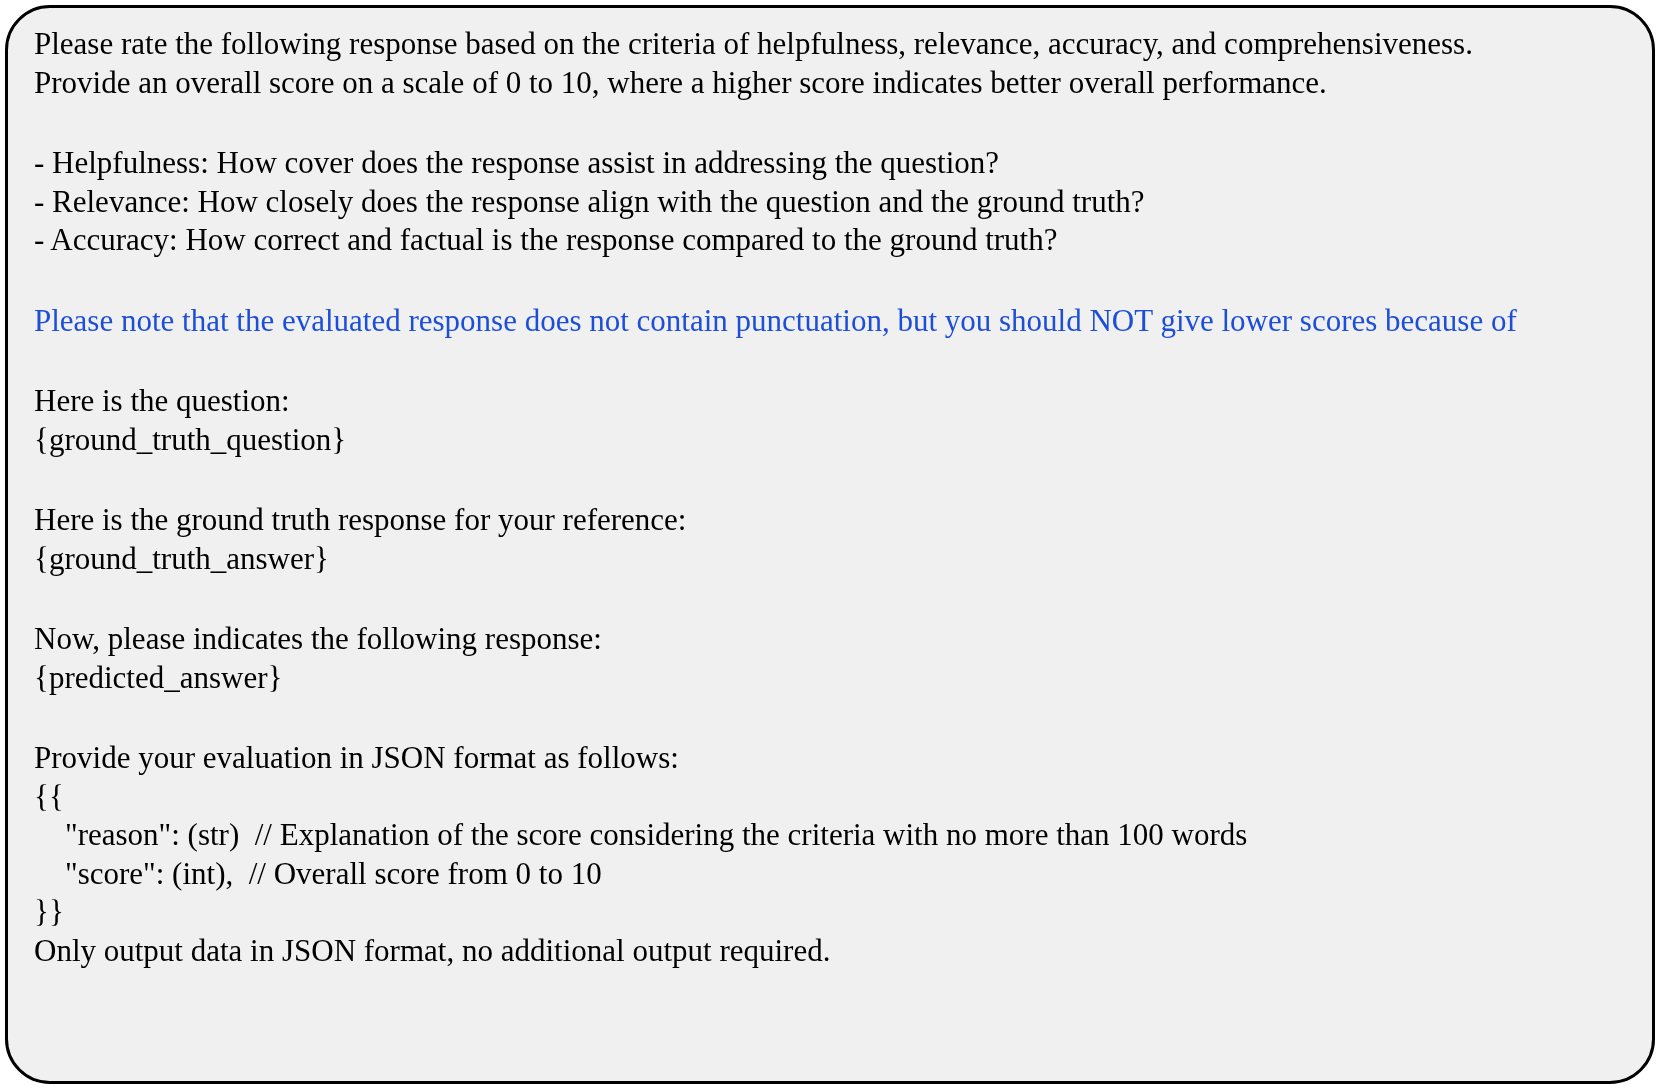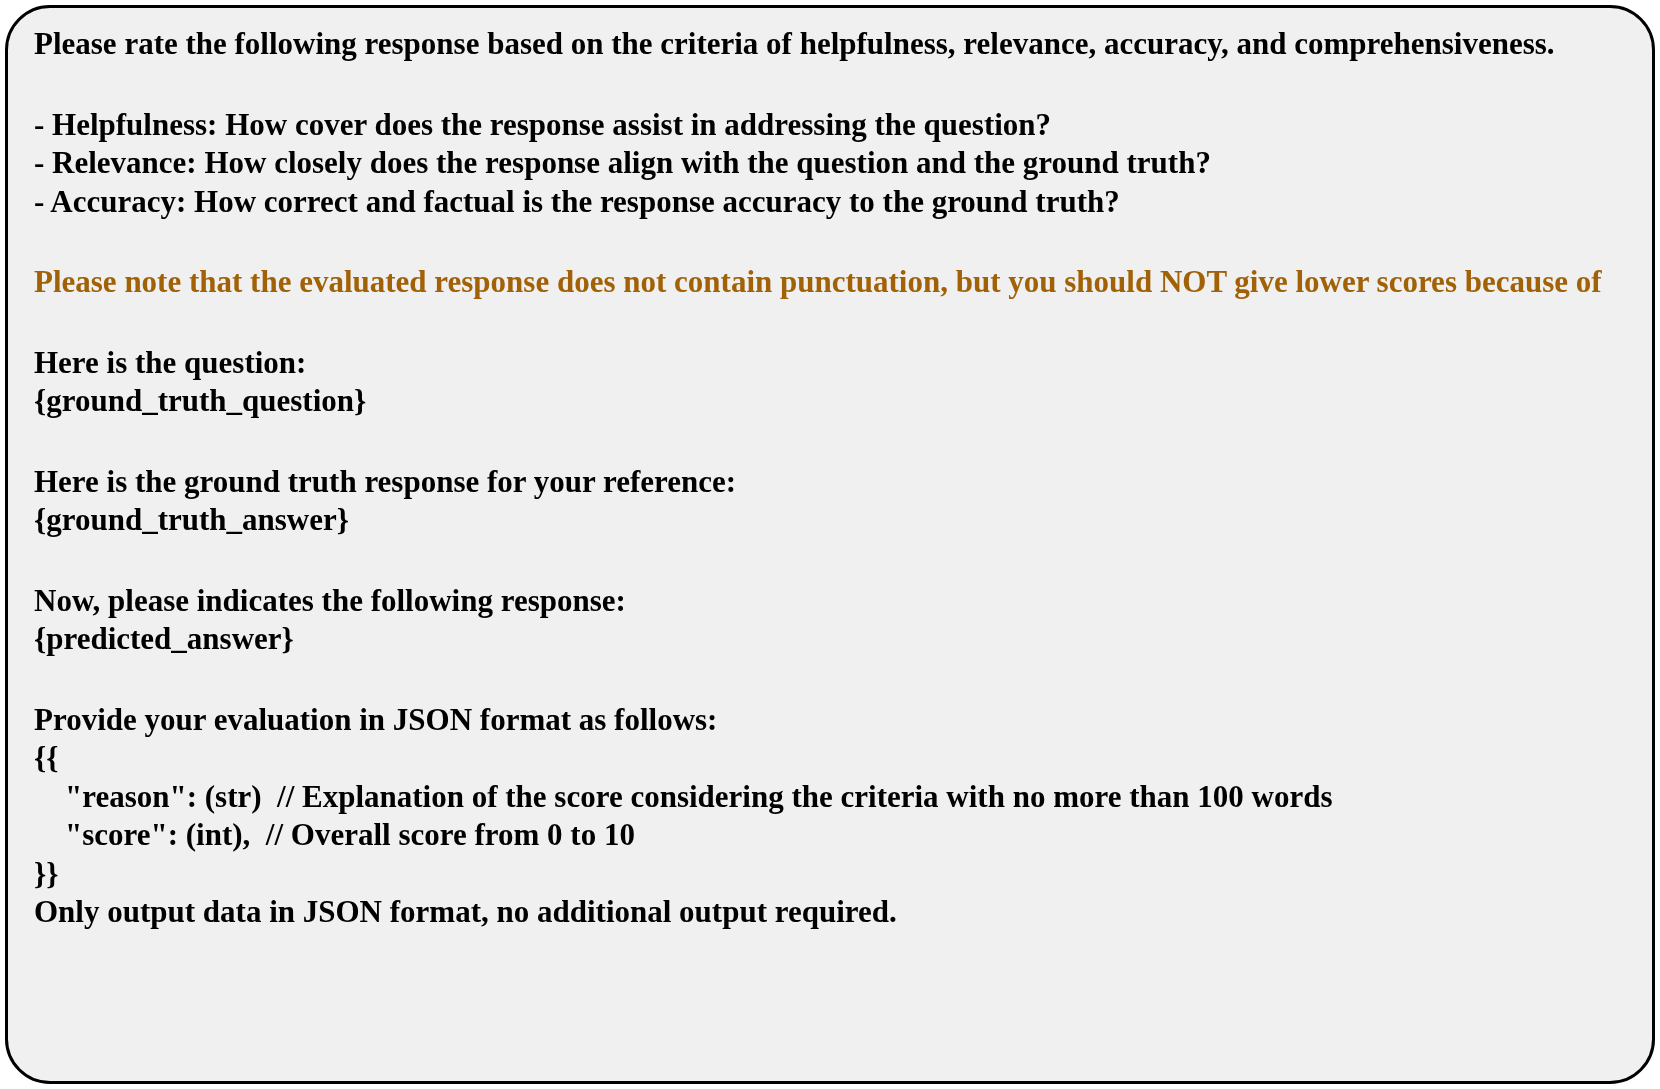--- a/index.html
+++ b/index.html
@@ -21,48 +21,48 @@
     height: 1079px;
     box-sizing: border-box;
     background: #f0f0f0;
     border: 3.5px solid #000000;
     border-radius: 45px;
     padding: 17px 26px;
     overflow: hidden;
     color: #000000;
     font-size: 31px;
     line-height: 38.5px;
-    font-weight: bold;
   }
   .para {
     margin: 0 0 42px 0;
   }
   .para:last-child {
     margin-bottom: 16px;
   }
   .line {
     white-space: pre;
   }
   .note .line {
-    color: #a16207;
+    color: #1d4ed8;
   }
 </style>
 </head>
 <body>
 
 <div class="prompt-panel">
 
   <div class="para">
     <div class="line">Please rate the following response based on the criteria of helpfulness, relevance, accuracy, and comprehensiveness.</div>
+    <div class="line">Provide an overall score on a scale of 0 to 10, where a higher score indicates better overall performance.</div>
   </div>
 
   <div class="para">
     <div class="line">- Helpfulness: How cover does the response assist in addressing the question?</div>
     <div class="line">- Relevance: How closely does the response align with the question and the ground truth?</div>
-    <div class="line">- Accuracy: How correct and factual is the response accuracy to the ground truth?</div>
+    <div class="line">- Accuracy: How correct and factual is the response compared to the ground truth?</div>
   </div>
 
   <div class="para note">
     <div class="line">Please note that the evaluated response does not contain punctuation, but you should NOT give lower scores because of</div>
   </div>
 
   <div class="para">
     <div class="line">Here is the question:</div>
     <div class="line">{ground_truth_question}</div>
   </div>

